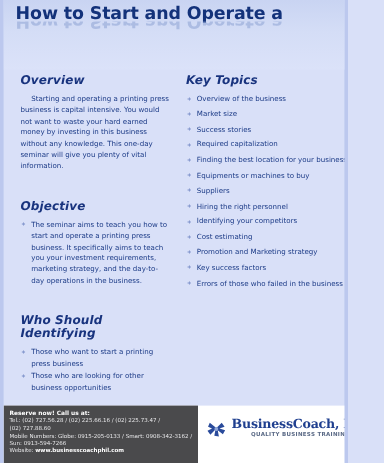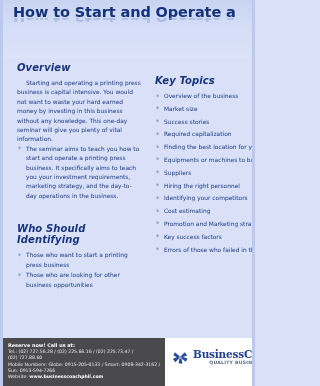--- a/index.html
+++ b/index.html
@@ -8,21 +8,21 @@
   }
   body {
     width: 298px;
     height: 386px;
     overflow: hidden;
     background: #d9e0f8;
     font-family: "DejaVu Sans", sans-serif;
   }
   .page {
     position: relative;
-    width: 255px;
+    width: 290px;
     height: 386px;
     background: #d9e0f8;
     box-sizing: border-box;
     border-left: 3px solid #bcc8ee;
     border-right: 3px solid #bcc8ee;
     overflow: hidden;
   }
 
   
   .header {
@@ -64,21 +64,20 @@
     position: absolute;
     left: 14px;
     top: 62px;
     width: 125px;
   }
   .col-right {
     position: absolute;
     left: 152px;
     top: 62px;
     width: 136px;
-    margin-top: 13px;
   }
   .sec-head {
     font-size: 10px;
     font-weight: bold;
     font-style: italic;
     color: #18337e;
     margin: 0 0 6px 0;
     letter-spacing: 0.1px;
   }
   .sec-head.spaced { margin-top: 22px; }
@@ -197,20 +196,21 @@
   </div>
 
   <div class="col-left">
 
     <div>
       <div class="sec-head">Overview</div>
       <p class="para">Starting and operating a printing press business is capital intensive. You would not want to waste your hard earned money by investing in this business without any knowledge. This one-day seminar will give you plenty of vital information.</p>
     </div>
 
     <div>
+      <div class="sec-head spaced">Objective</div>
       <ul class="blist">
         <li>The seminar aims to teach you how to start and operate a printing press business. It specifically aims to teach you your investment requirements, marketing strategy, and the day-to-day operations in the business.</li>
       </ul>
     </div>
 
     <div>
       <div class="sec-head spaced">Who Should Identifying</div>
       <ul class="blist tight">
         <li>Those who want to start a printing press business</li>
         <li>Those who are looking for other business opportunities</li>

